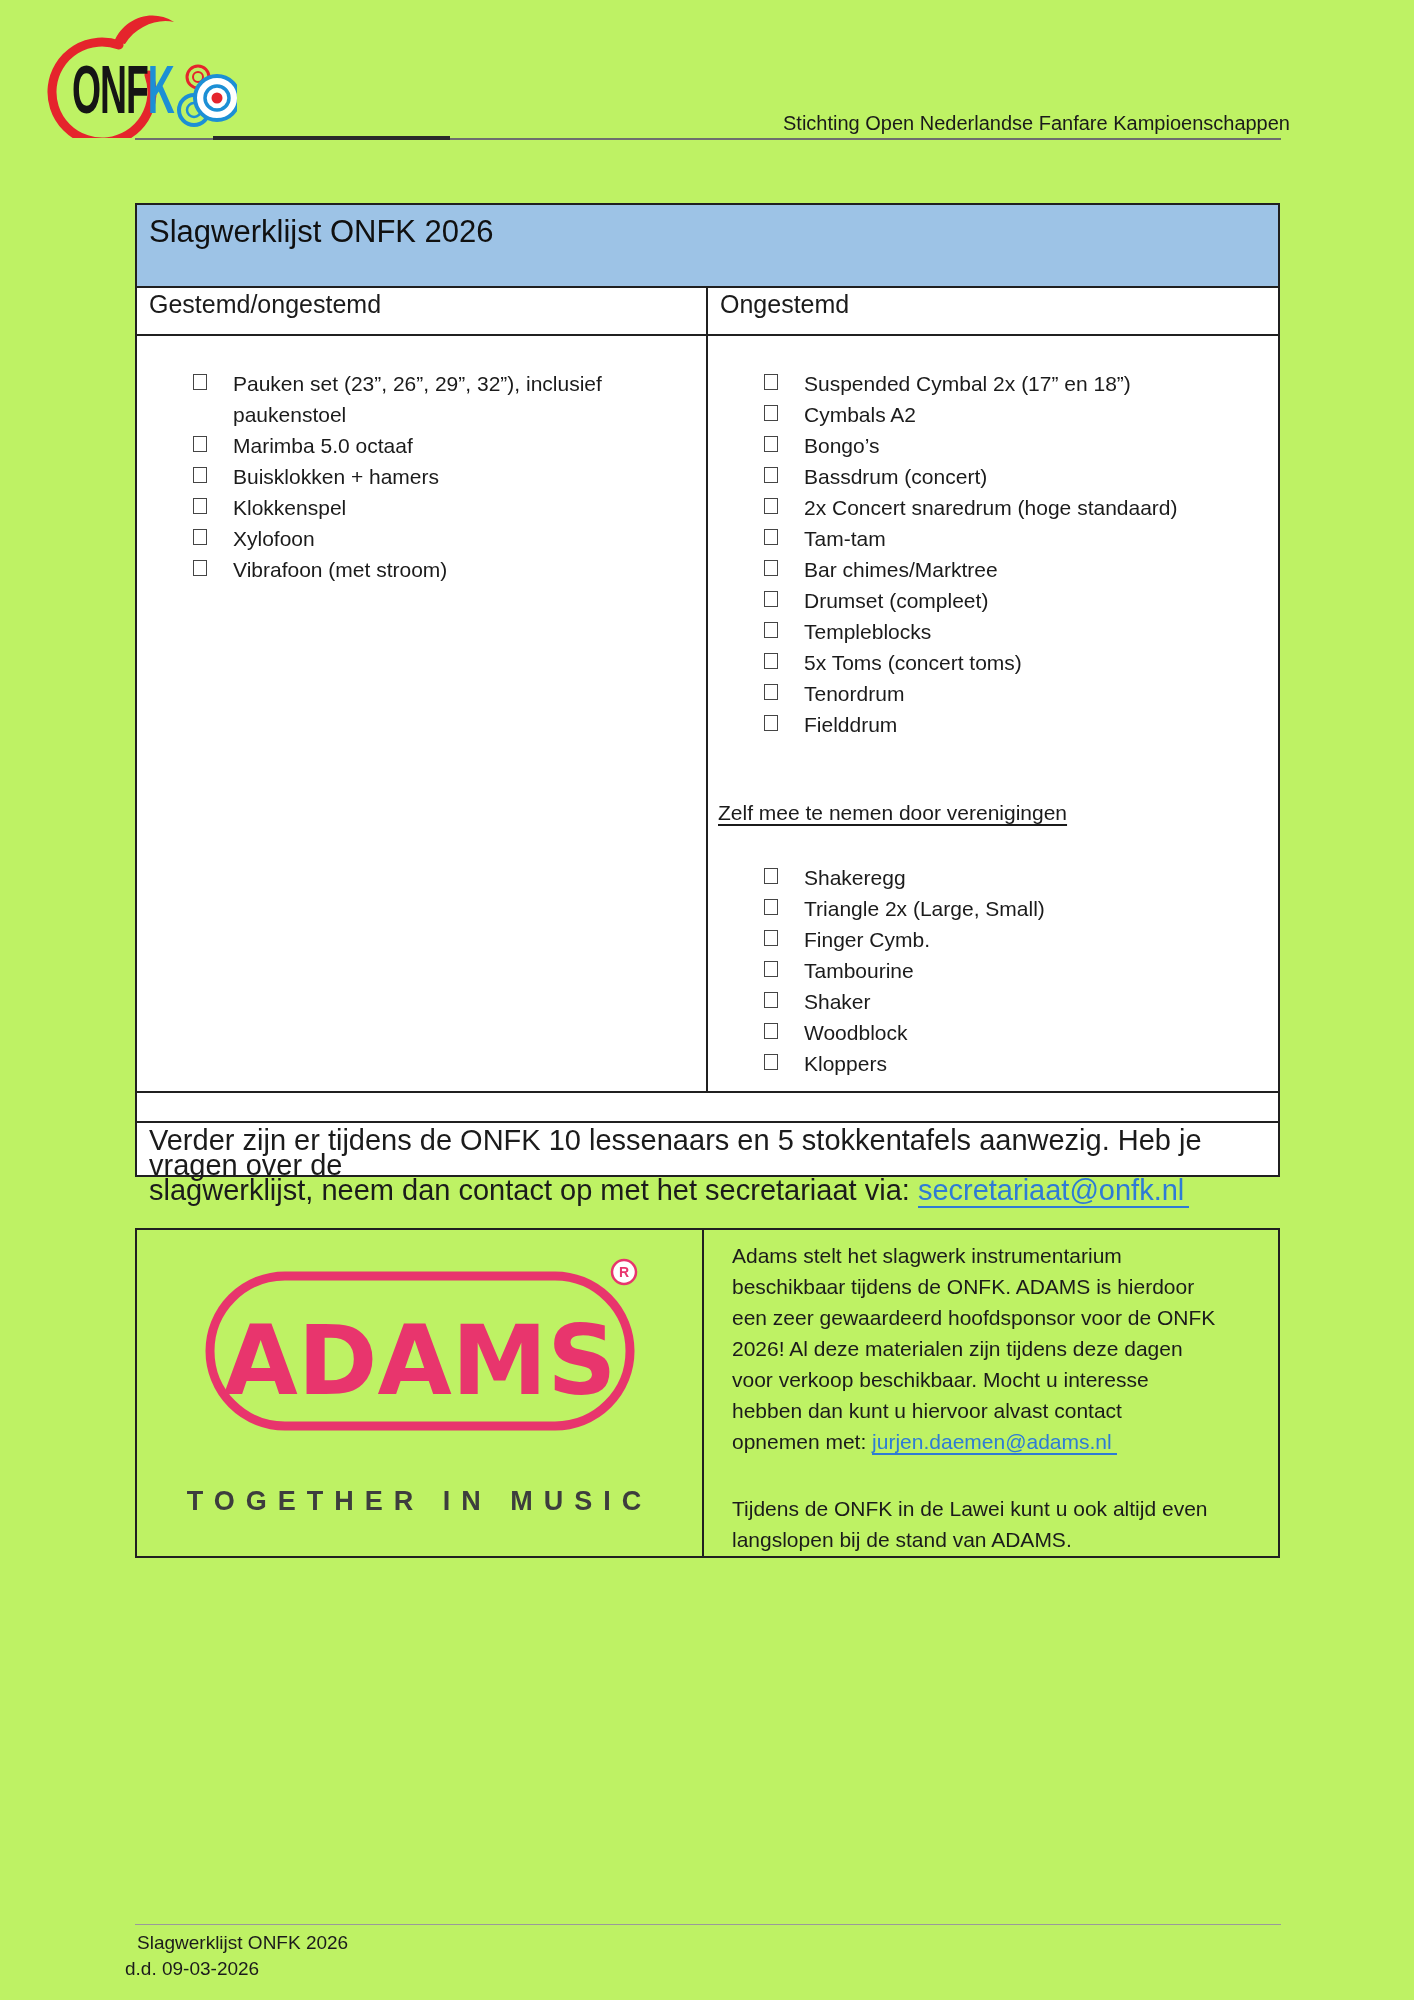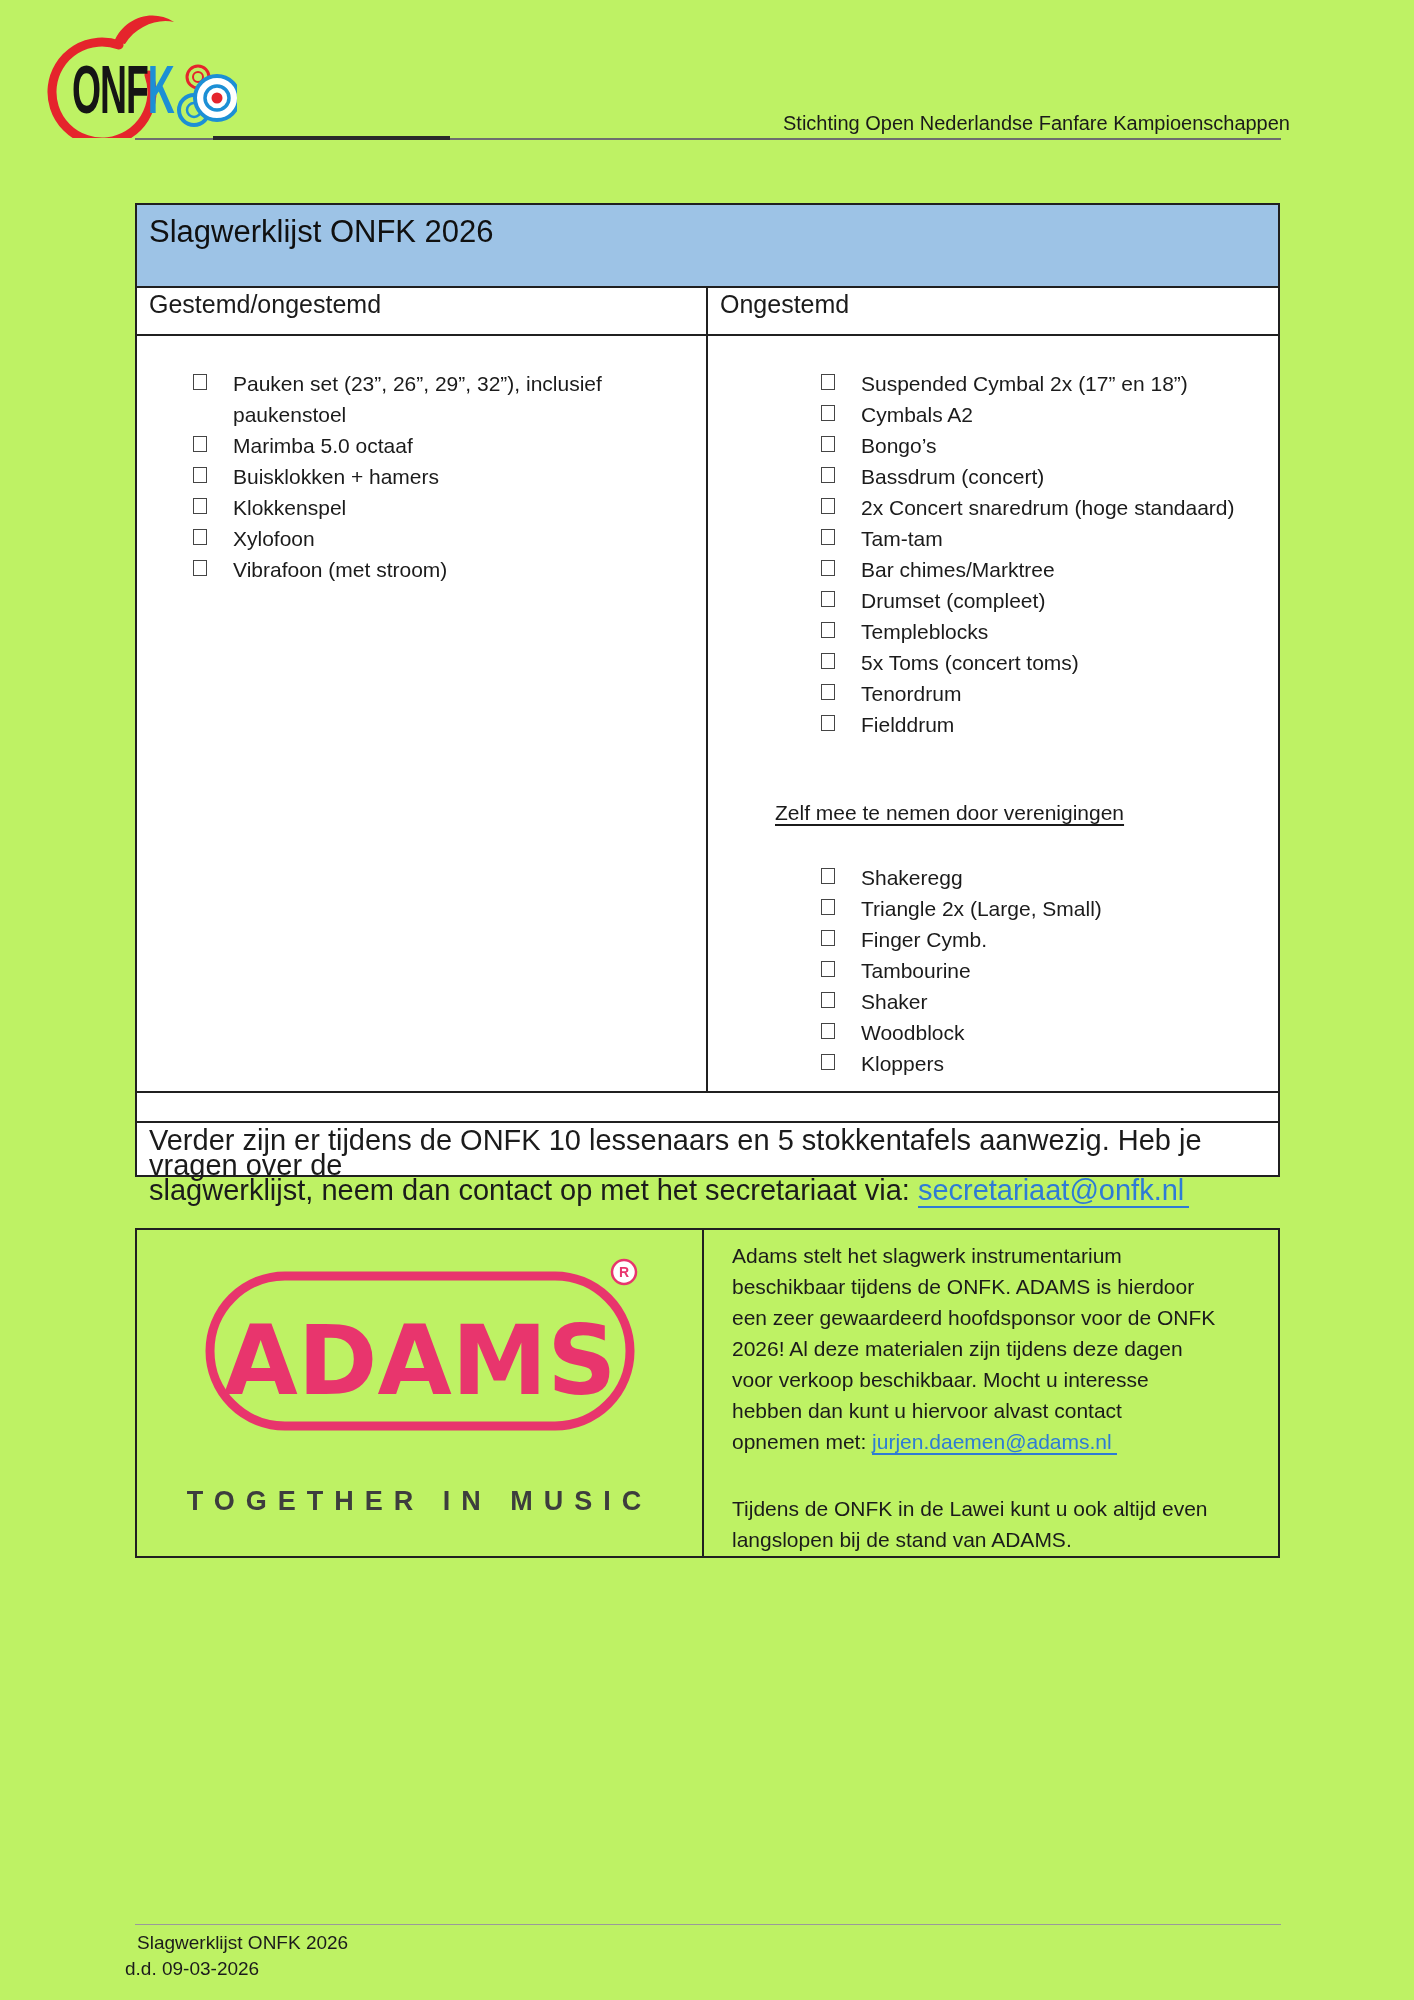--- a/index.html
+++ b/index.html
@@ -16,23 +16,23 @@
   .hdr-rule-dark { position:absolute; left:213px; top:136px; width:237px; height:4px; background:#2a2a2a; }
 
   
   .tbl { position:absolute; left:135px; top:203px; width:1145px; height:974px;
          border:2px solid #202020; background:#fff; }
   .row-title { height:83px; background:#9DC3E6; border-bottom:2px solid #202020;
                padding:9px 12px 0 12px; font-size:31px; color:#101010; }
   .row-heads { display:flex; height:48px; border-bottom:2px solid #202020; font-size:25px; }
   .row-heads .hl { width:571px; border-right:2px solid #202020; padding:2px 0 0 12px; }
   .row-heads .hr { flex:1; padding:2px 0 0 12px; }
-  .row-main { display:flex; height:757px; border-bottom:2px solid #202020;gap:16px; }
+  .row-main { display:flex; height:757px; border-bottom:2px solid #202020; }
   .row-main .cl { width:571px; border-right:2px solid #202020; }
-  .row-main .cr { flex:1;padding-left:41px; }
+  .row-main .cr { flex:1; }
   .row-empty { height:30px; border-bottom:2px solid #202020; }
   .row-note { padding:5px 14px 0 12px; font-size:29px; line-height:25px; }
 
   .check-list { margin-top:32px; }
   .check-list.first-right { margin-top:32px; }
   .check-list.bring { margin-top:34px; }
   .check-item { display:flex; gap:26px; padding-left:56px; font-size:21px; line-height:31px; }
   .cbox { flex:none; width:14px; height:16px; border:1.5px solid #454545; margin-top:6px; background:#fff; }
   .check-text { white-space:pre-line; }
   .subhead { margin-top:57px; padding-left:10px; font-size:21px; line-height:31px;

